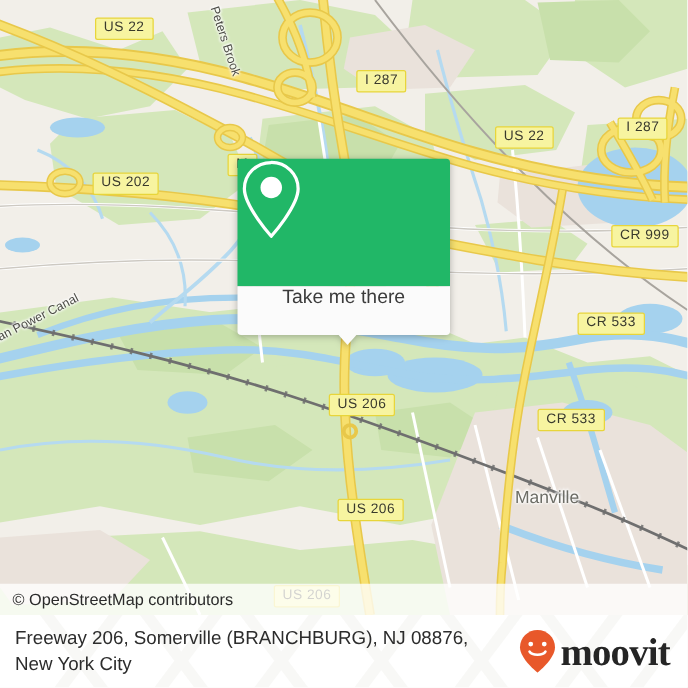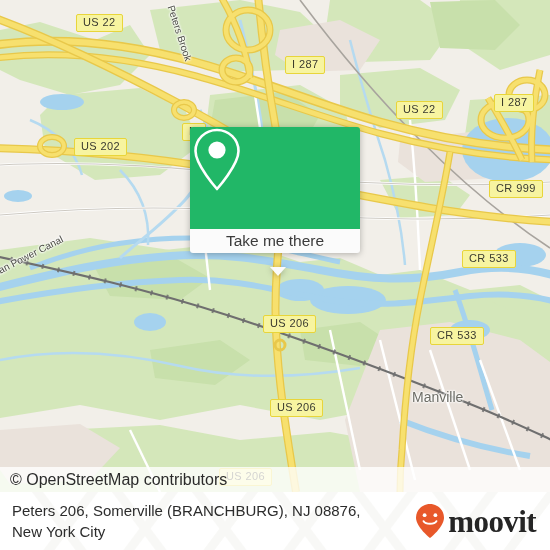--- a/index.html
+++ b/index.html
@@ -63,21 +63,21 @@
   
   .attrib {
     position: absolute;
     left: 0; bottom: 0;
     width: 100%;
     height: 25px;
     background: rgba(255,255,255,0.78);
     display: flex;
     align-items: center;
     padding-left: 10px;
-    font-size: 16px;
+    font-size: 13px;
     color: #2b2b2b;
     font-family: "Liberation Sans", sans-serif;
     z-index: 40;
     margin-top: 28px;
   }
 
   
   .popup {
     position: absolute;
     left: 190px; top: 127px;
@@ -87,25 +87,24 @@
   }
   .popup-head {
     height: 102px;
     background: #21b767;
     border-radius: 3px 3px 0 0;
     display: flex;
     align-items: center;
     justify-content: center;
   }
   .popup-foot {
-    height: 24px;
+    height: 39px;
     background: #fbfbfb;
     border-radius: 0 0 3px 3px;
     display: flex;
-    align-items: center;
     justify-content: center;
     color: #3b3b3b;
     font-size: 15.5px;
     font-family: "Liberation Sans", sans-serif;
   }
   .popup-tail {
     position: absolute;
     left: 80px; top: 140px;
     width: 0; height: 0;
     border-left: 8px solid transparent;
@@ -380,21 +379,21 @@
         <path d="M180,-10 L120,70"></path>
         <path d="M260,-10 L200,70"></path>
         <path d="M340,-10 L280,70"></path>
         <path d="M420,-10 L360,70"></path>
         <path d="M500,-10 L440,70"></path>
         <path d="M560,-10 L500,70"></path>
       </g>
     </svg>
 
     <div class="footer-text">
-      <div>Peters 206, Somerville (BRANCHBURG), NJ 08876,</div>
+      <div>Freeway 206, Somerville (BRANCHBURG), NJ 08876,</div>
       <div>New York City</div>
     </div>
 
     <div class="brand">
       <svg width="30" height="36" viewBox="0 0 30 36">
         <path d="M15 1 C7.3 1 1 7.1 1 14.7 C1 24 15 35 15 35 C15 35 29 24 29 14.7 C29 7.1 22.7 1 15 1 Z" fill="#e8582a"></path>
         <circle cx="9.6" cy="12.2" r="1.9" fill="#ffffff"></circle>
         <circle cx="20.4" cy="12.2" r="1.9" fill="#ffffff"></circle>
         <path d="M8.6 18.2 C10.6 21.6 19.4 21.6 21.4 18.2" fill="none" stroke="#ffffff" stroke-width="2" stroke-linecap="round"></path>
       </svg>

